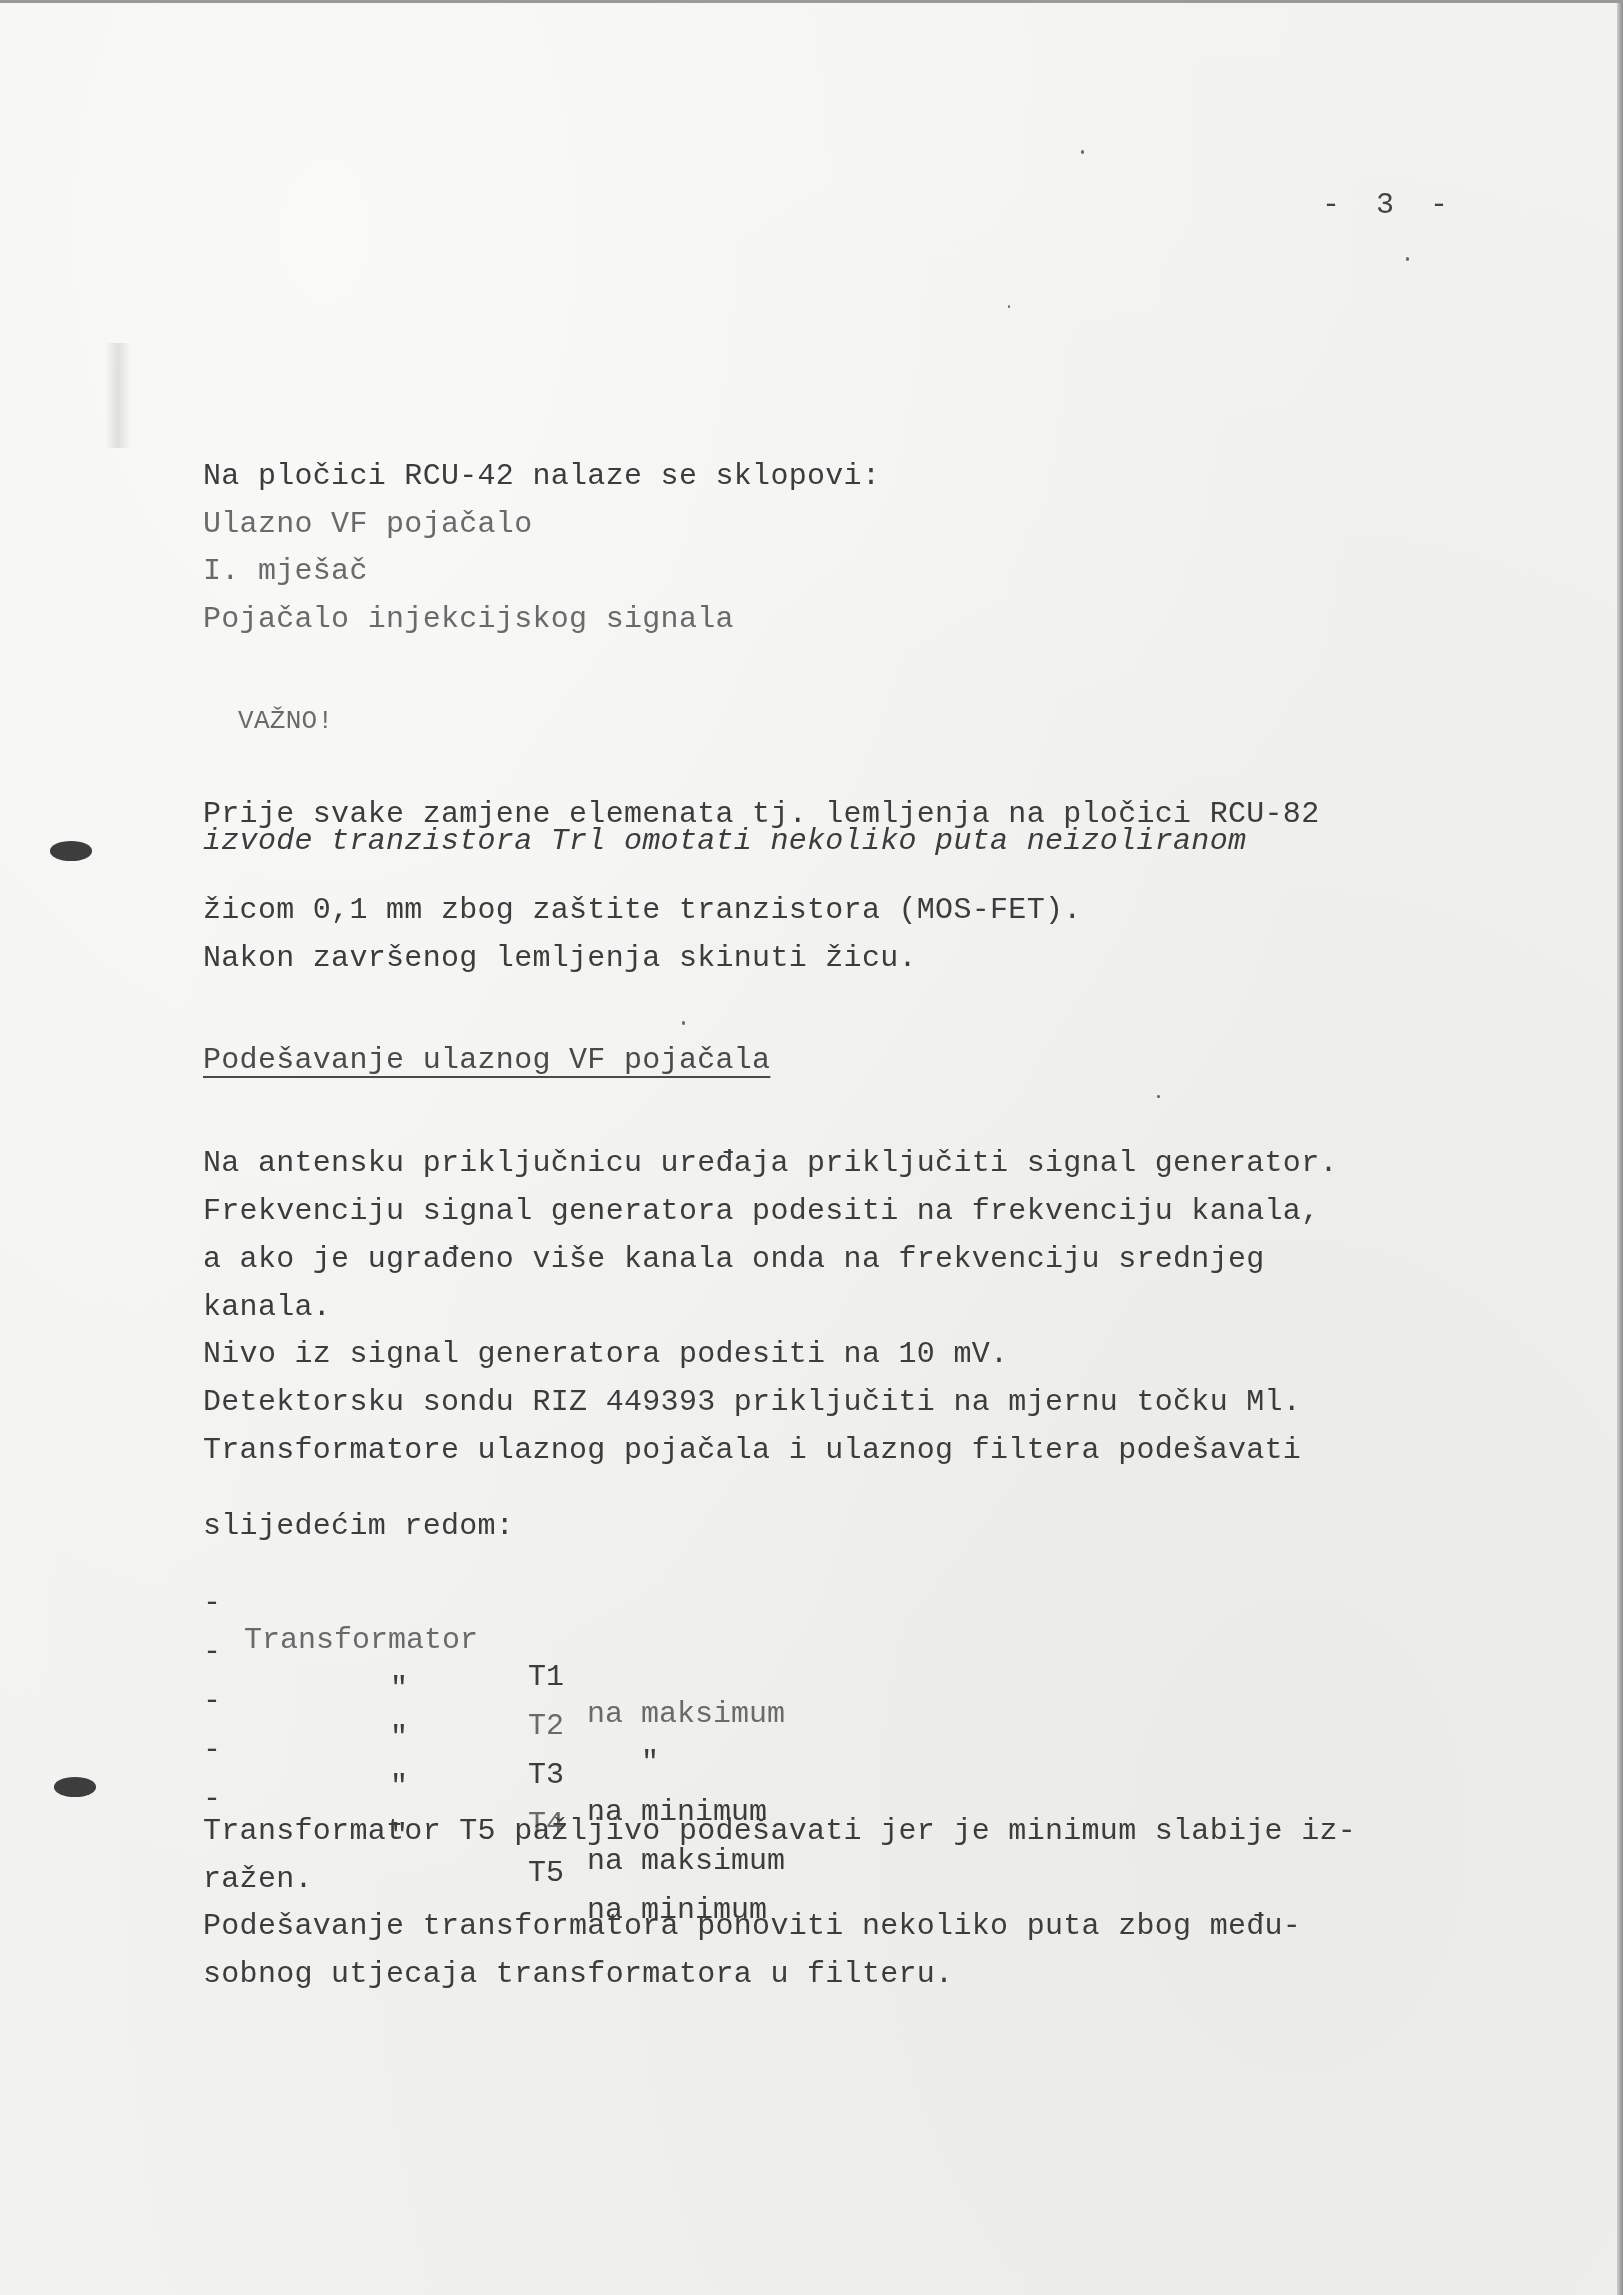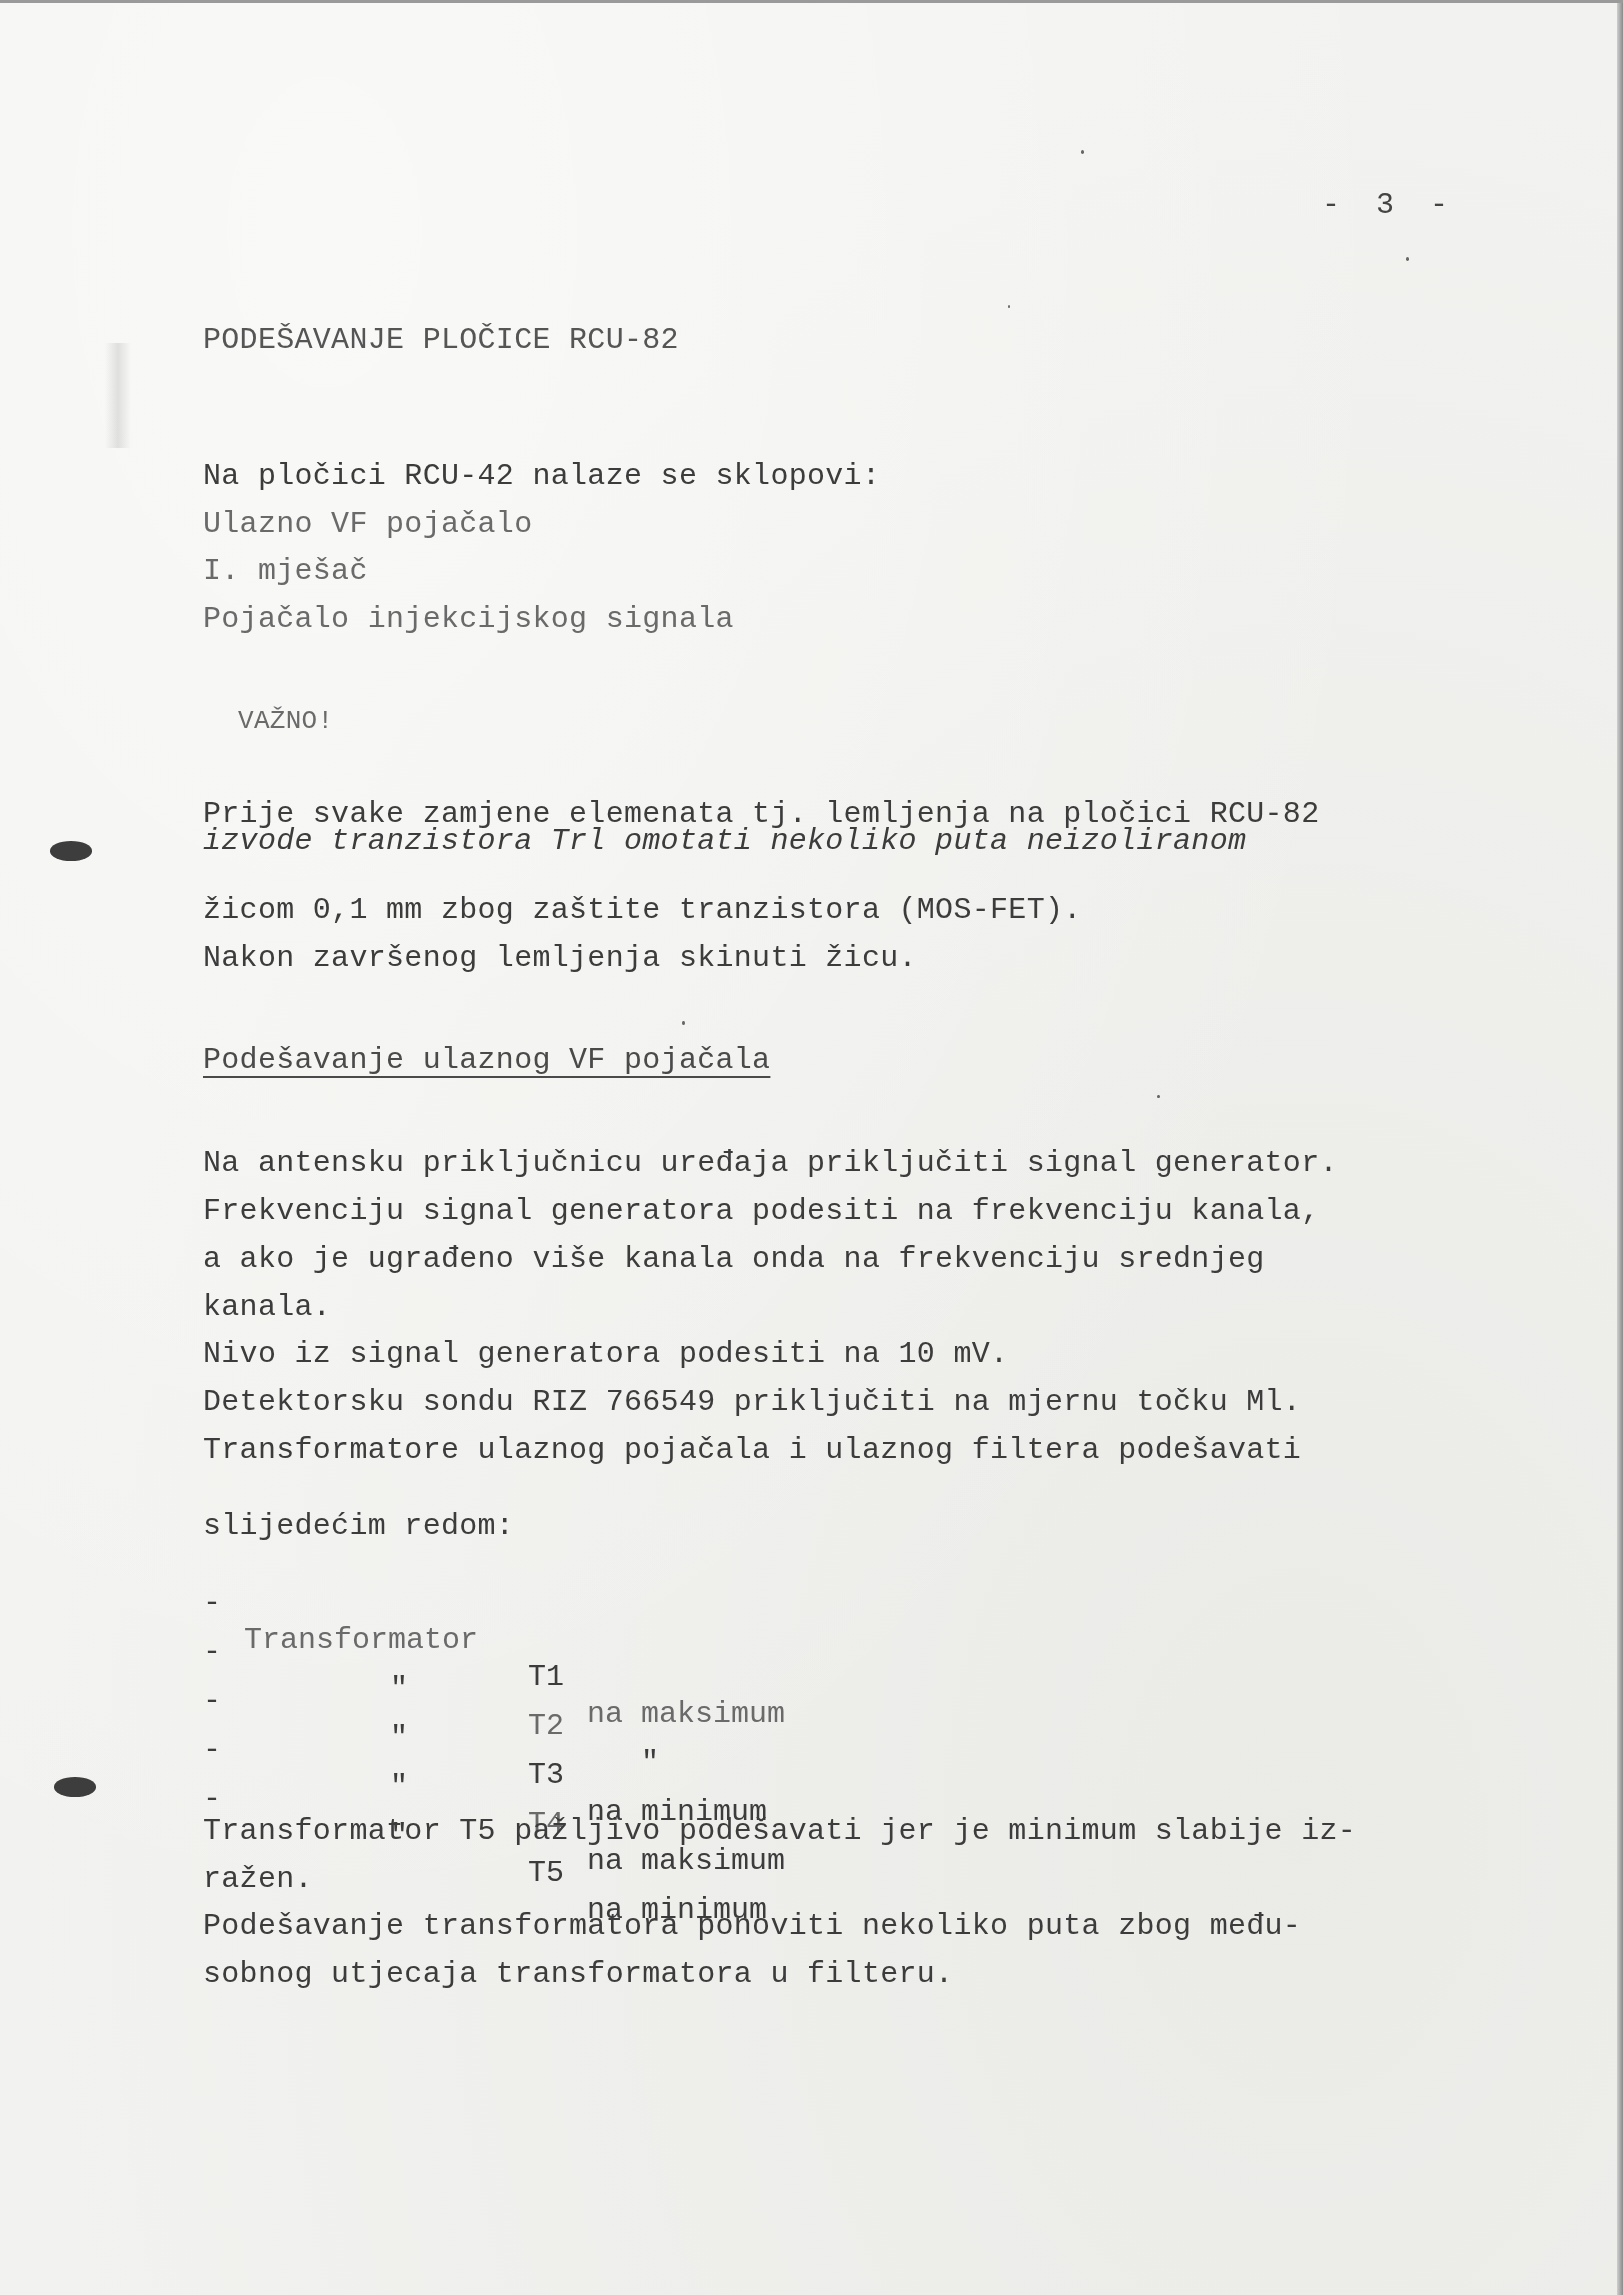--- a/index.html
+++ b/index.html
@@ -63,42 +63,41 @@
   <div class="punch-hole" style="left:54px;top:1774px;"></div>
 
   <div class="speck" style="left:1081px;top:147px;"></div>
   <div class="speck" style="left:1406px;top:254px;"></div>
   <div class="speck" style="left:1008px;top:302px;width:2px;height:3.3px;"></div>
   <div class="speck" style="left:682px;top:1018px;width:2.6px;height:3.9px;"></div>
   <div class="speck" style="left:1157px;top:1092px;width:2.6px;height:3.3px;"></div>
 
   <div class="page-number">-  3  -</div>
 
-  <div class="line title" style="top:319px;">PODEŠAVANJE PLOČICE RCU-82</div>
 
   <div class="line" style="top:455px;">Na pločici RCU-42 nalaze se sklopovi:</div>
   <div class="line faint" style="top:503px;">Ulazno VF pojačalo</div>
   <div class="line faint" style="top:550px;">I. mješač</div>
   <div class="line faint" style="top:598px;">Pojačalo injekcijskog signala</div>
 
   <div class="line faint" style="top:700px;font-size:26px;margin-left:35px;">VAŽNO!</div>
   <div class="line" style="top:793px;">Prije svake zamjene elemenata tj. lemljenja na pločici RCU-82</div>
   <div class="line" style="top:820px;font-style:italic;">izvode tranzistora Trl omotati nekoliko puta neizoliranom</div>
   <div class="line" style="top:889px;">žicom 0,1 mm zbog zaštite tranzistora (MOS-FET).</div>
   <div class="line" style="top:937px;">Nakon završenog lemljenja skinuti žicu.</div>
 
   <div class="line underline" style="top:1039px;">Podešavanje ulaznog VF pojačala</div>
 
   <div class="line" style="top:1142px;">Na antensku priključnicu uređaja priključiti signal generator.</div>
   <div class="line" style="top:1190px;">Frekvenciju signal generatora podesiti na frekvenciju kanala,</div>
   <div class="line" style="top:1238px;">a ako je ugrađeno više kanala onda na frekvenciju srednjeg</div>
   <div class="line" style="top:1286px;">kanala.</div>
 
   <div class="line" style="top:1333px;">Nivo iz signal generatora podesiti na 10 mV.</div>
-  <div class="line" style="top:1381px;">Detektorsku sondu RIZ 766549 priključiti na mjernu točku Ml.</div>
+  <div class="line" style="top:1381px;">Detektorsku sondu RIZ 449393 priključiti na mjernu točku Ml.</div>
   <div class="line" style="top:1429px;">Transformatore ulaznog pojačala i ulaznog filtera podešavati</div>
   <div class="line" style="top:1477px;margin-top:28px;">slijedećim redom:</div>
 
   <div class="list-row" style="top:1545px;">
     <span class="col-dash">-</span>
     <span class="col-name faint">Transformator</span>
     <span class="col-t">T1</span>
     <span class="col-val faint">na maksimum</span>
   </div>
   <div class="list-row" style="top:1594px;">

